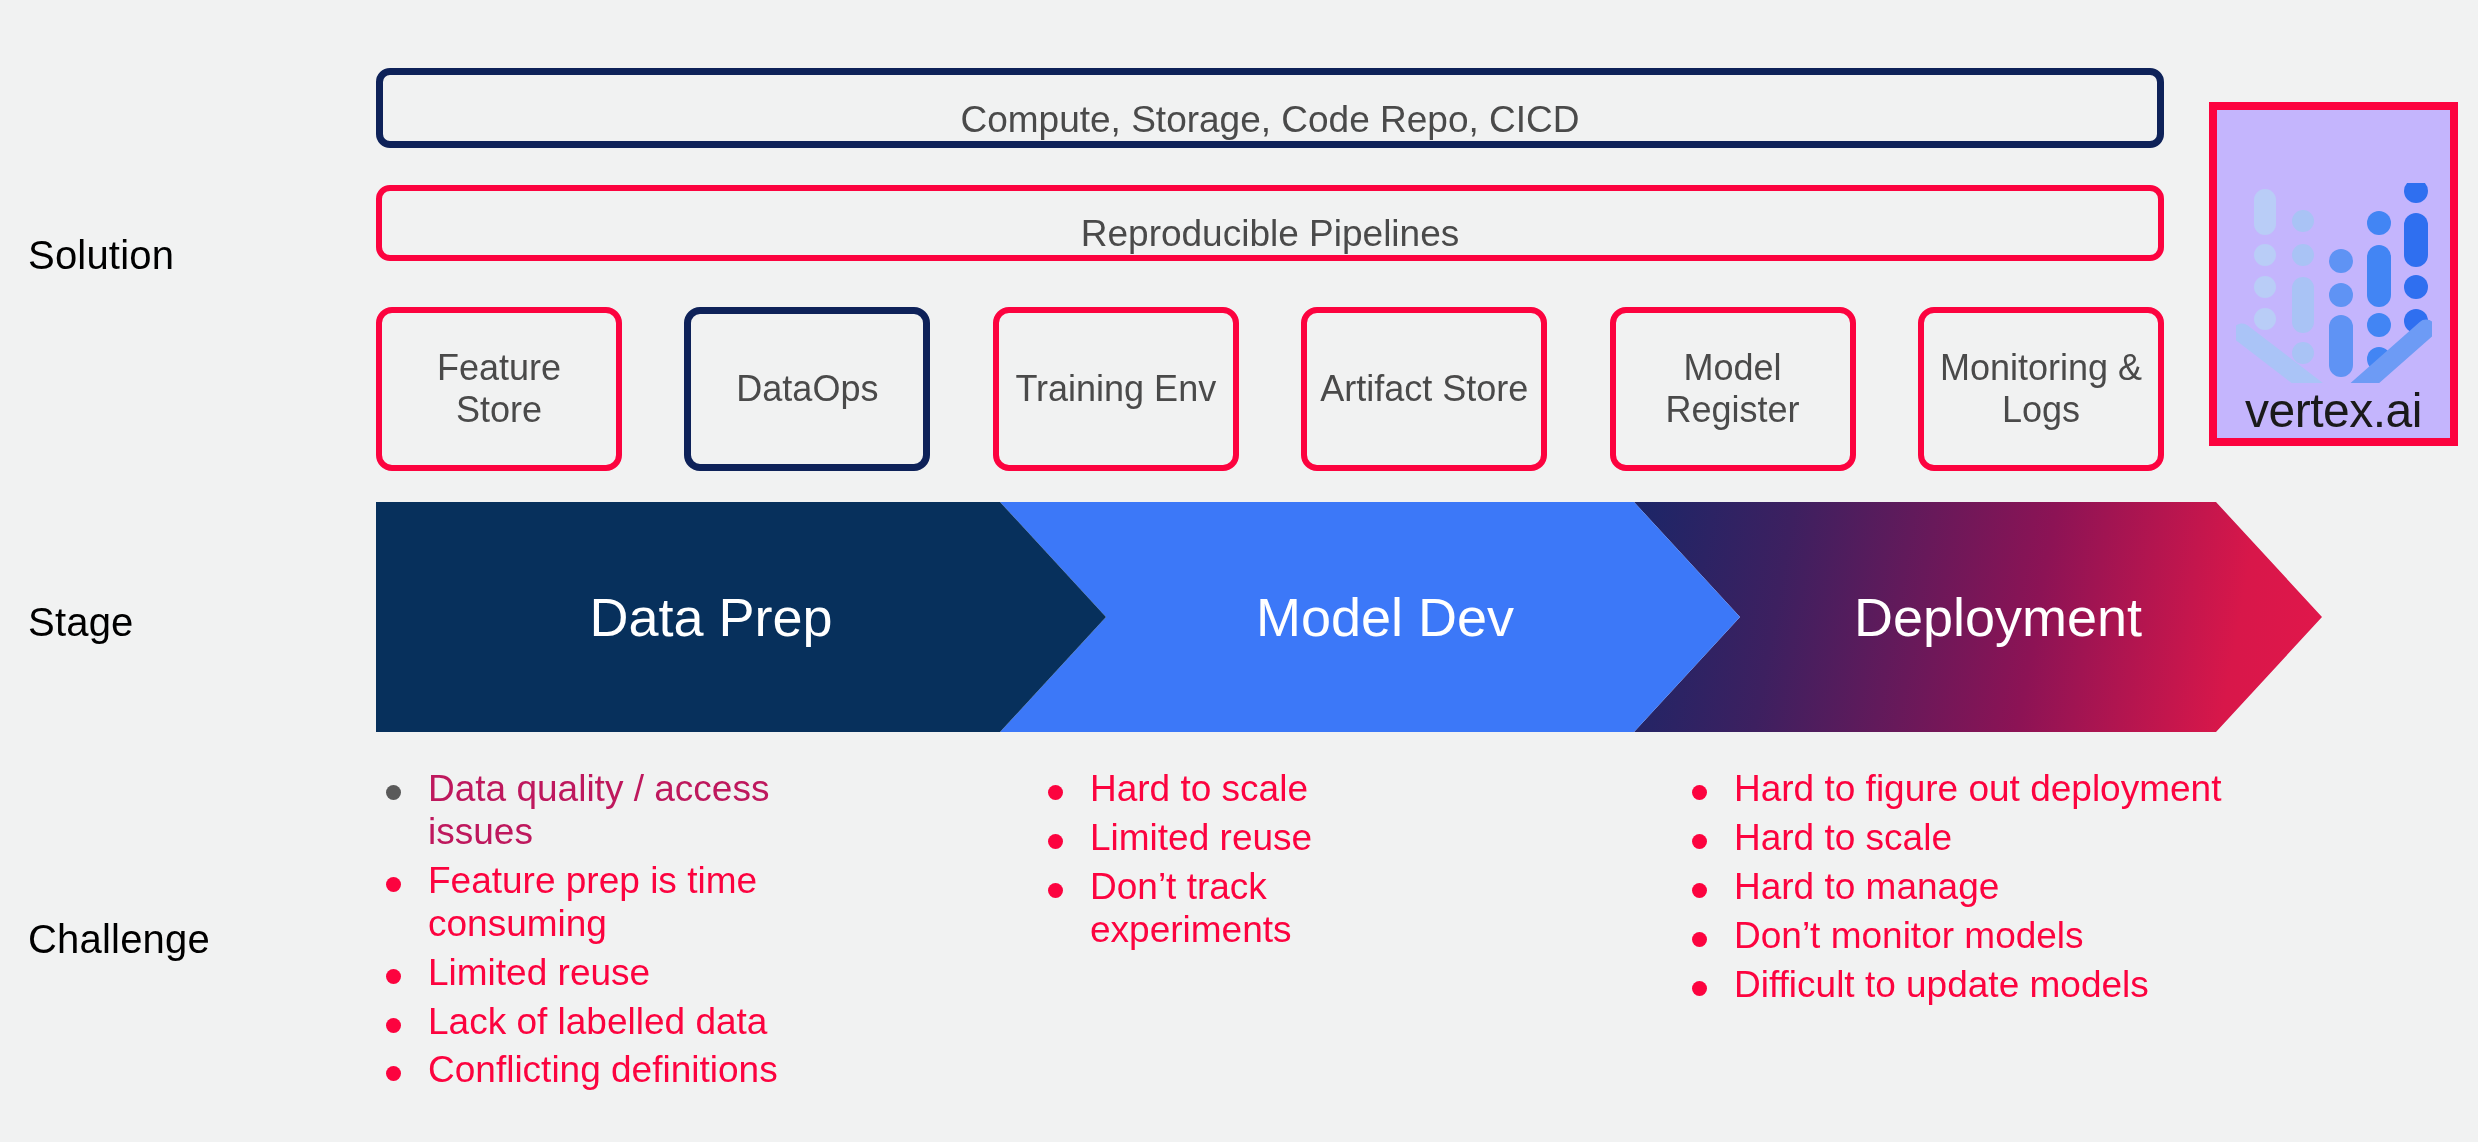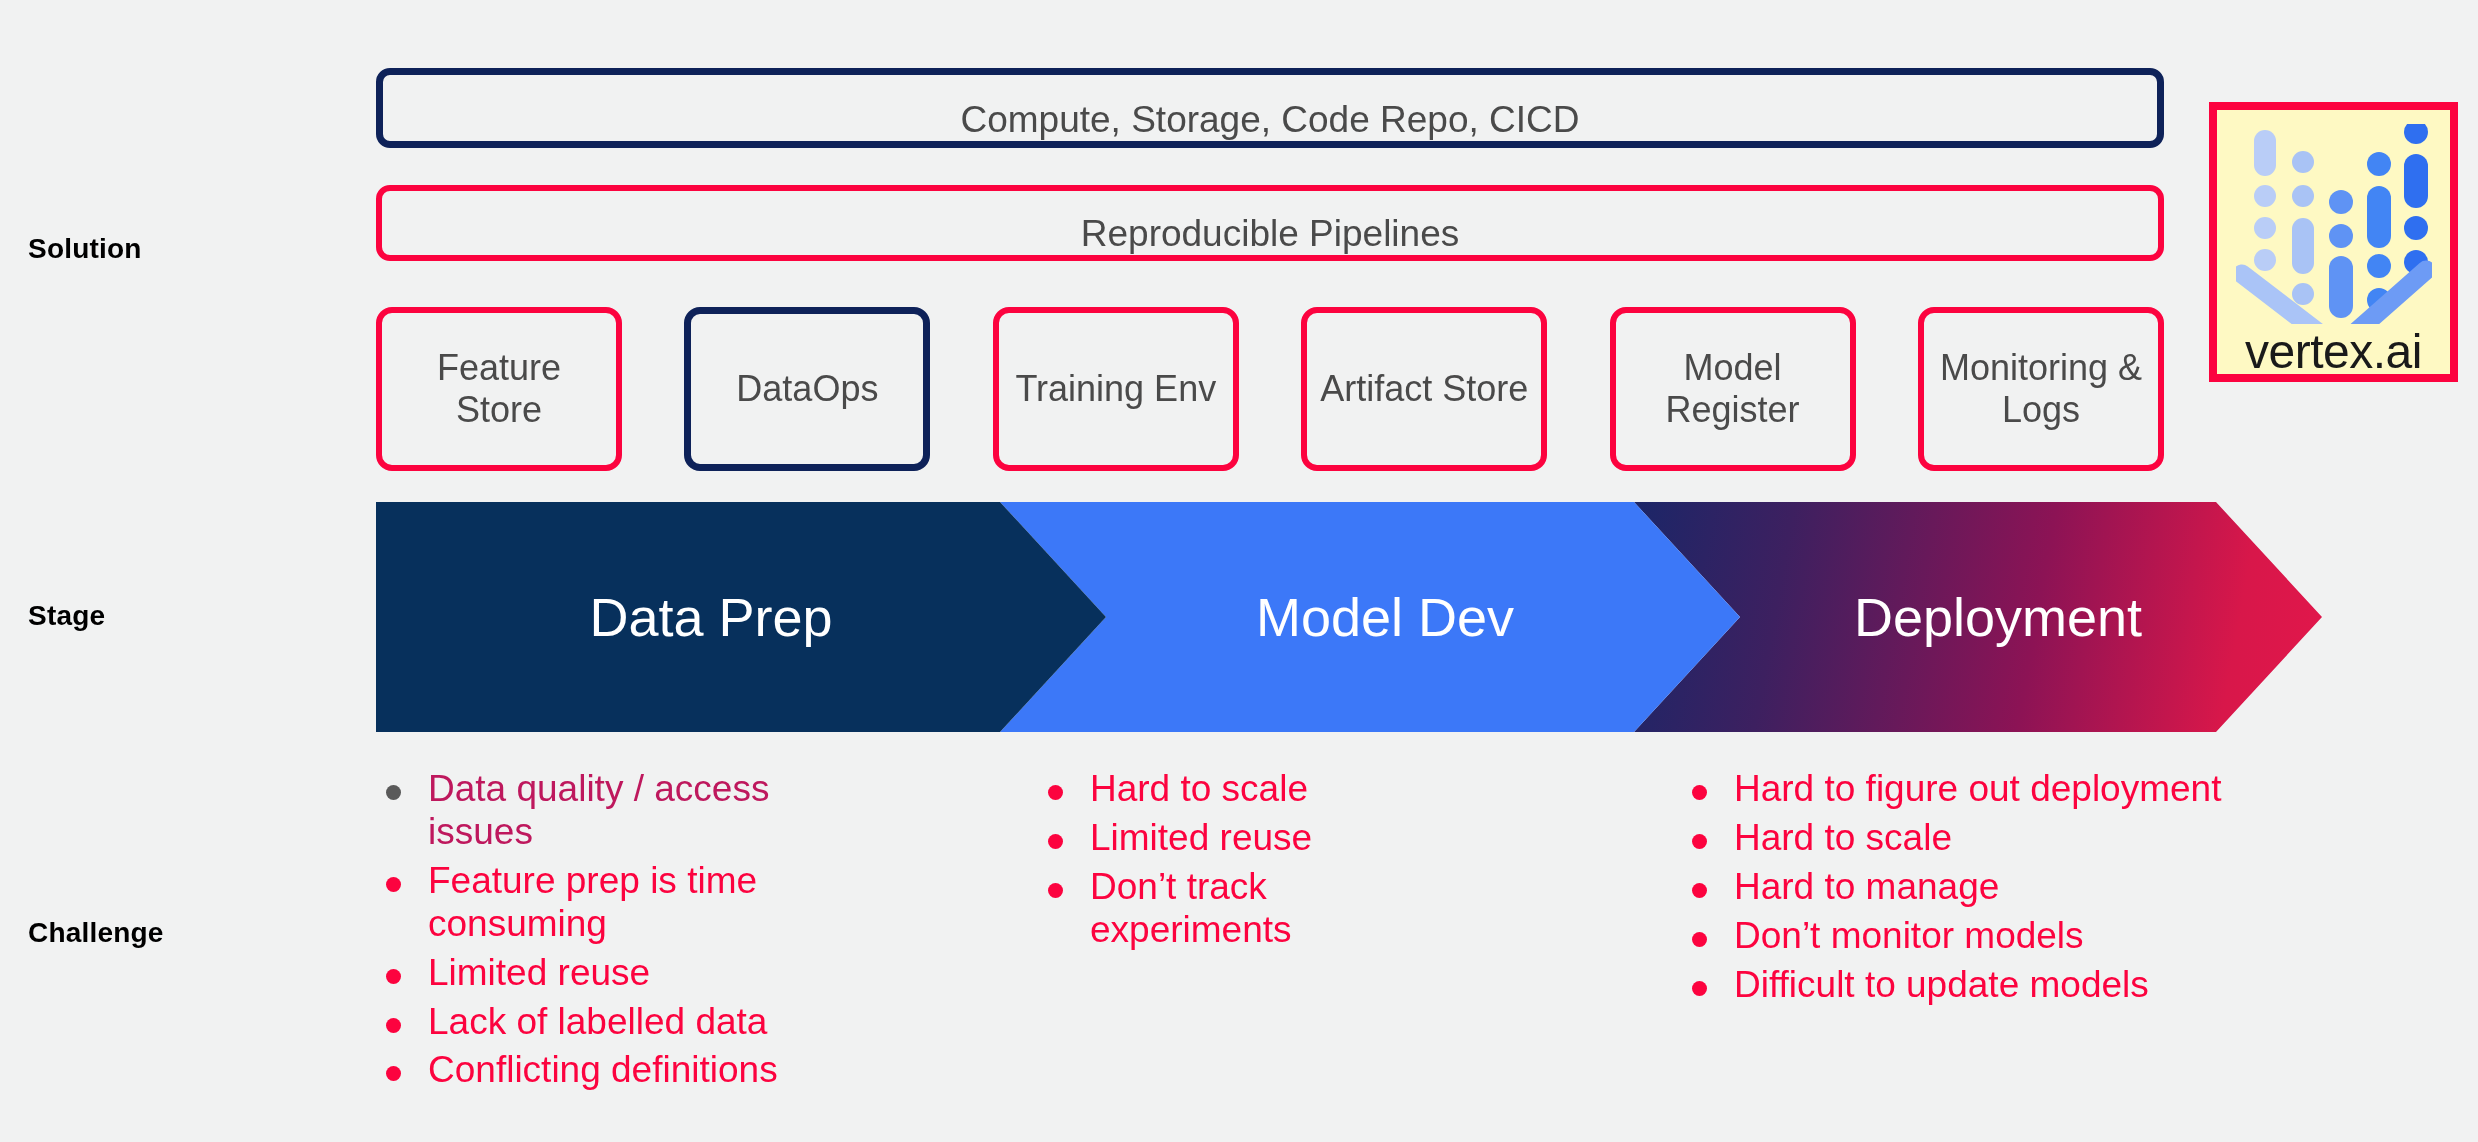--- a/index.html
+++ b/index.html
@@ -15,23 +15,23 @@
     position: relative;
     width: 2478px;
     height: 1142px;
     background: #f1f2f2;
     overflow: hidden;
   }
 
   
   .row-label {
     position: absolute;
-    font-weight: bold;
+    font-weight: normal;
     color: #000000;
-    font-size: 28px;
+    font-size: 40px;
     letter-spacing: 0.2px;
     white-space: nowrap;
   }
   #label-solution { left: 28px; top: 233px; }
   #label-stage    { left: 28px; top: 600px; }
   #label-challenge{ left: 28px; top: 917px; }
 
   
   .banner {
     position: absolute;
@@ -84,28 +84,28 @@
     padding: 0 10px;
   }
   .tile.navy { border-color: #0e2259; border-width: 7px; }
 
   
   #vertex-card {
     position: absolute;
     left: 2209px;
     top: 102px;
     width: 249px;
-    height: 280px;
+    height: 344px;
     box-sizing: border-box;
-    background: #fef9c3;
+    background: #c4b5fd;
     border: 8px solid #fc033f;
     display: flex;
     flex-direction: column;
     align-items: center;
-    justify-content: space-between;
+    justify-content: flex-end;
   }
   #vertex-logo { margin-top: 14px; }
   #vertex-wordmark {
     font-size: 48px;
     color: #1a1a1a;
     letter-spacing: -0.5px;
     margin-top: -4px;
   }
 
   

